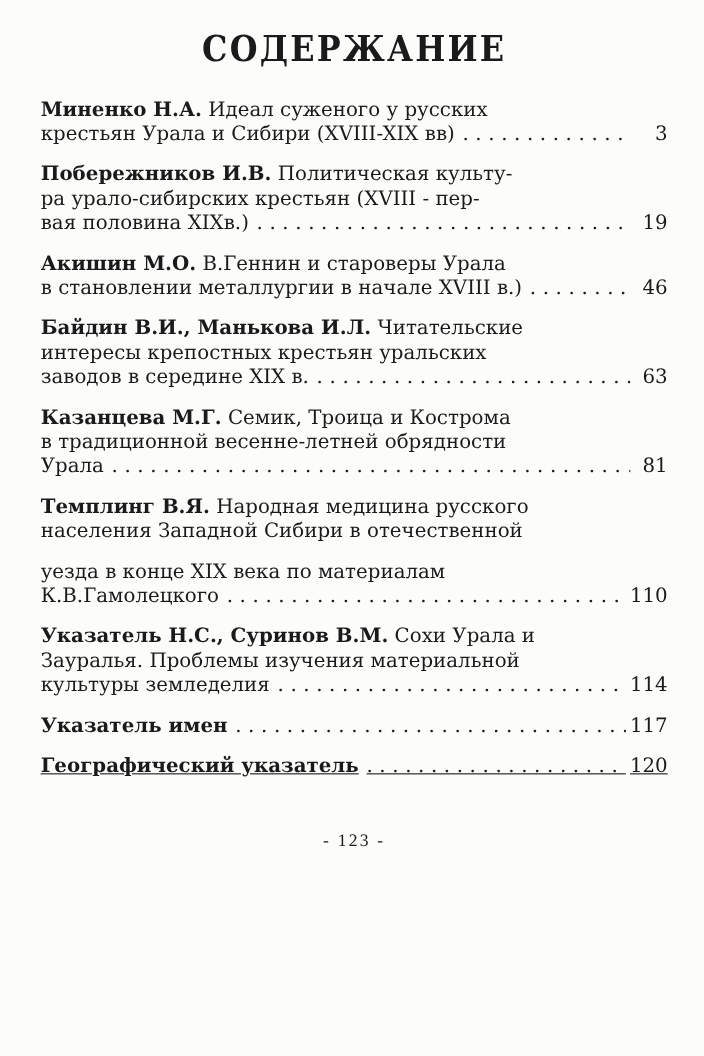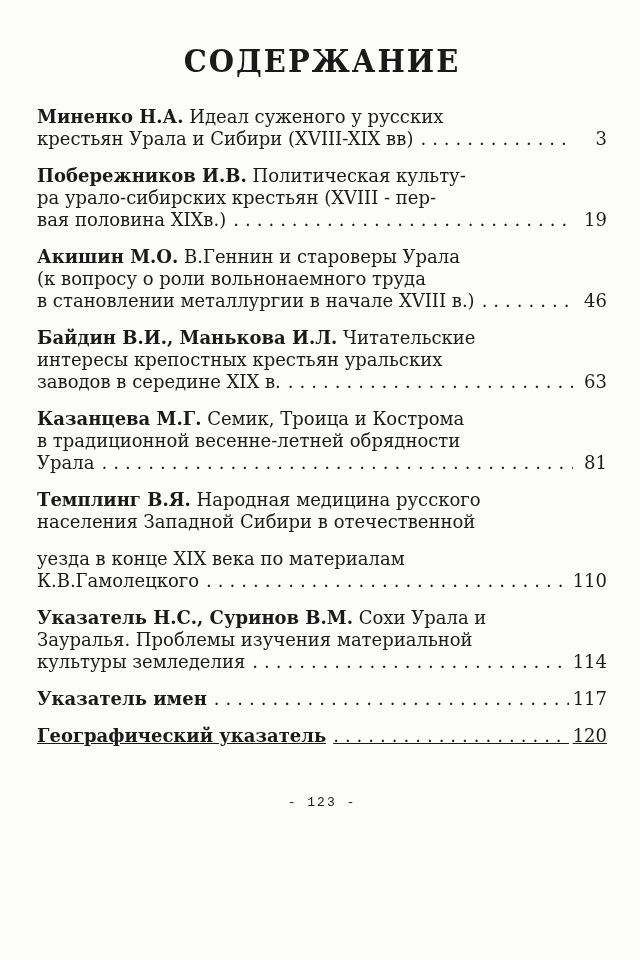--- a/index.html
+++ b/index.html
@@ -5,21 +5,21 @@
   html, body { margin: 0; padding: 0; }
   body {
     width: 640px; height: 960px;
     background: #fcfcfa;
     font-family: "DejaVu Serif", "Liberation Serif", serif;
     color: #1a1a1a;
   }
   .page {
     box-sizing: border-box;
     width: 640px; height: 960px;
-    padding: 42px 33px 0 37px;
+    padding: 25px 33px 0 37px;
     overflow: hidden;
   }
   .title {
     margin: 0 0 30px 0;
     text-align: center;
     font-size: 29px;
     font-weight: 700;
     letter-spacing: 2px;
     transform: scaleY(1.12);
     transform-origin: top center;
@@ -51,22 +51,22 @@
   }
   .pg {
     flex: 0 0 auto;
     min-width: 30px;
     text-align: right;
     font-size: 18px;
   }
   .footer {
     margin-top: 48px;
     text-align: center;
-    font-family: Liberation Mono, monospace;
-    font-size: 13px;
+    font-family: Liberation Serif, serif;
+    font-size: 16px;
     letter-spacing: 2px;
   }
 </style>
 </head>
 <body style="background: rgb(252, 252, 250); color: rgb(26, 26, 26);">
 
 <div class="page">
   <h1 class="title">СОДЕРЖАНИЕ</h1>
   <div class="entries" id="entries">
       <div class="entry">
@@ -81,21 +81,20 @@
         <div class="toc-line"><span class="author">Побережников И.В.</span> Политическая культу-</div>
         <div class="toc-line">ра урало-сибирских крестьян (XVIII - пер-</div>
         <div class="toc-line last-line">
           <span class="txt">вая половина XIXв.)</span>
           <span class="dots"></span>
           <span class="pg">19</span>
         </div>
       </div>
       <div class="entry">
         <div class="toc-line"><span class="author">Акишин М.О.</span> В.Геннин и староверы Урала</div>
-        <div class="toc-line">(к вопросу о роли вольнонаемного труда</div>
         <div class="toc-line last-line">
           <span class="txt">в становлении металлургии в начале XVIII в.)</span>
           <span class="dots"></span>
           <span class="pg">46</span>
         </div>
       </div>
       <div class="entry">
         <div class="toc-line"><span class="author">Байдин В.И., Манькова И.Л.</span> Читательские</div>
         <div class="toc-line">интересы крепостных крестьян уральских</div>
         <div class="toc-line last-line">

